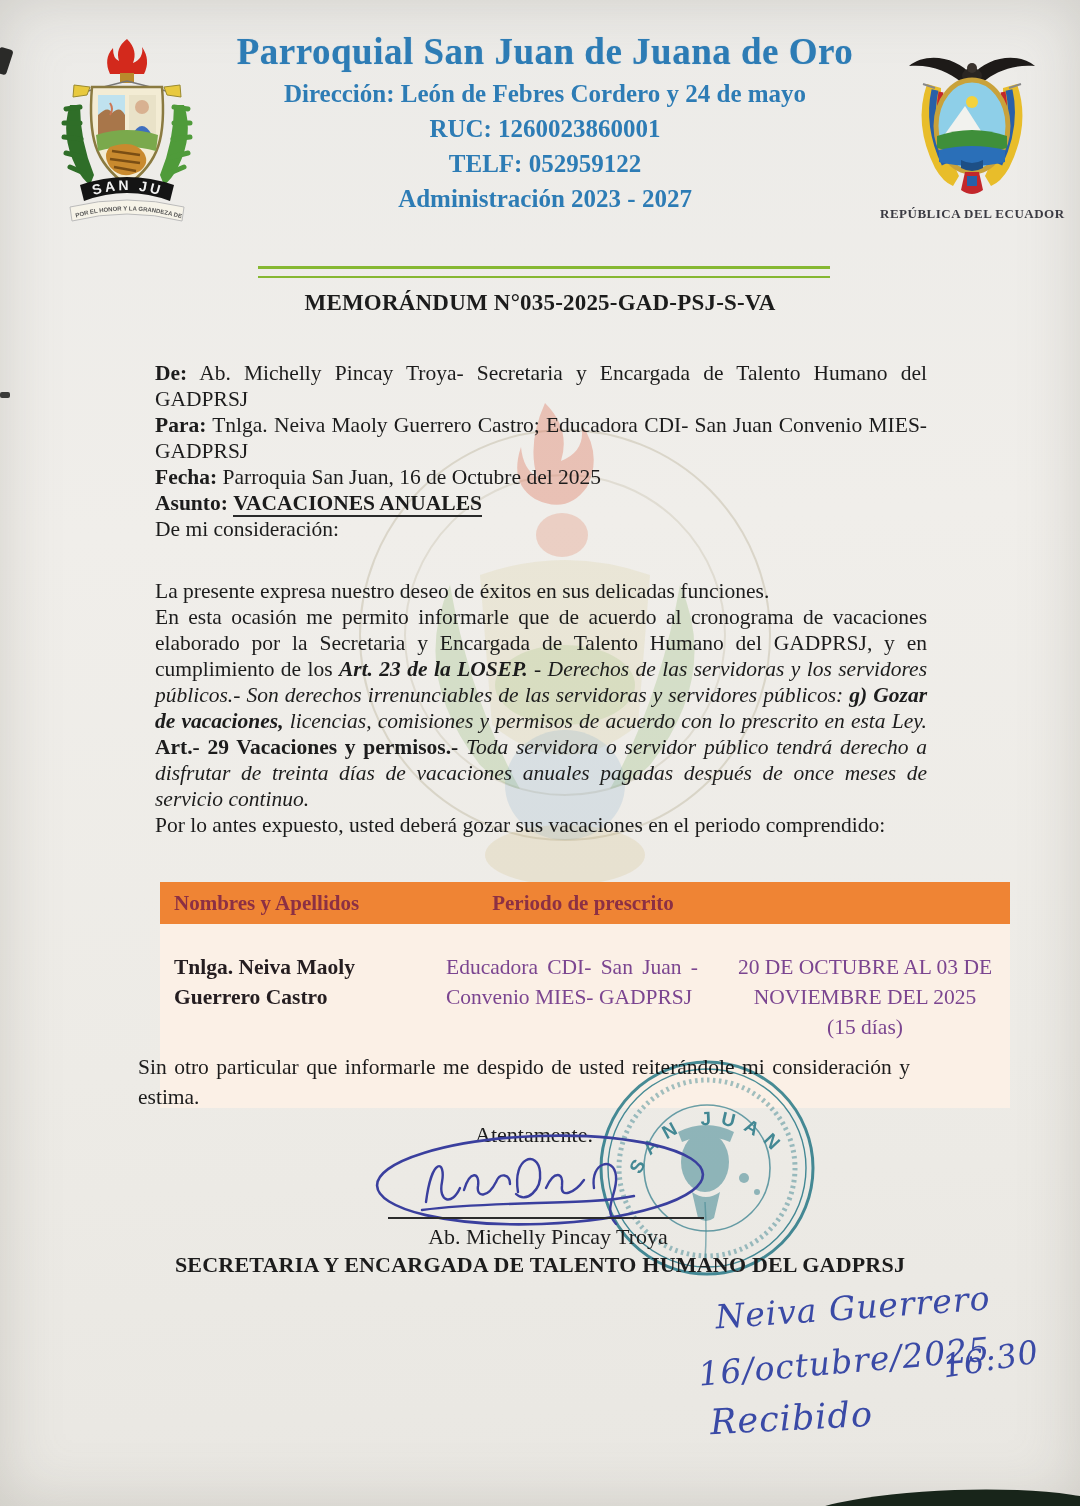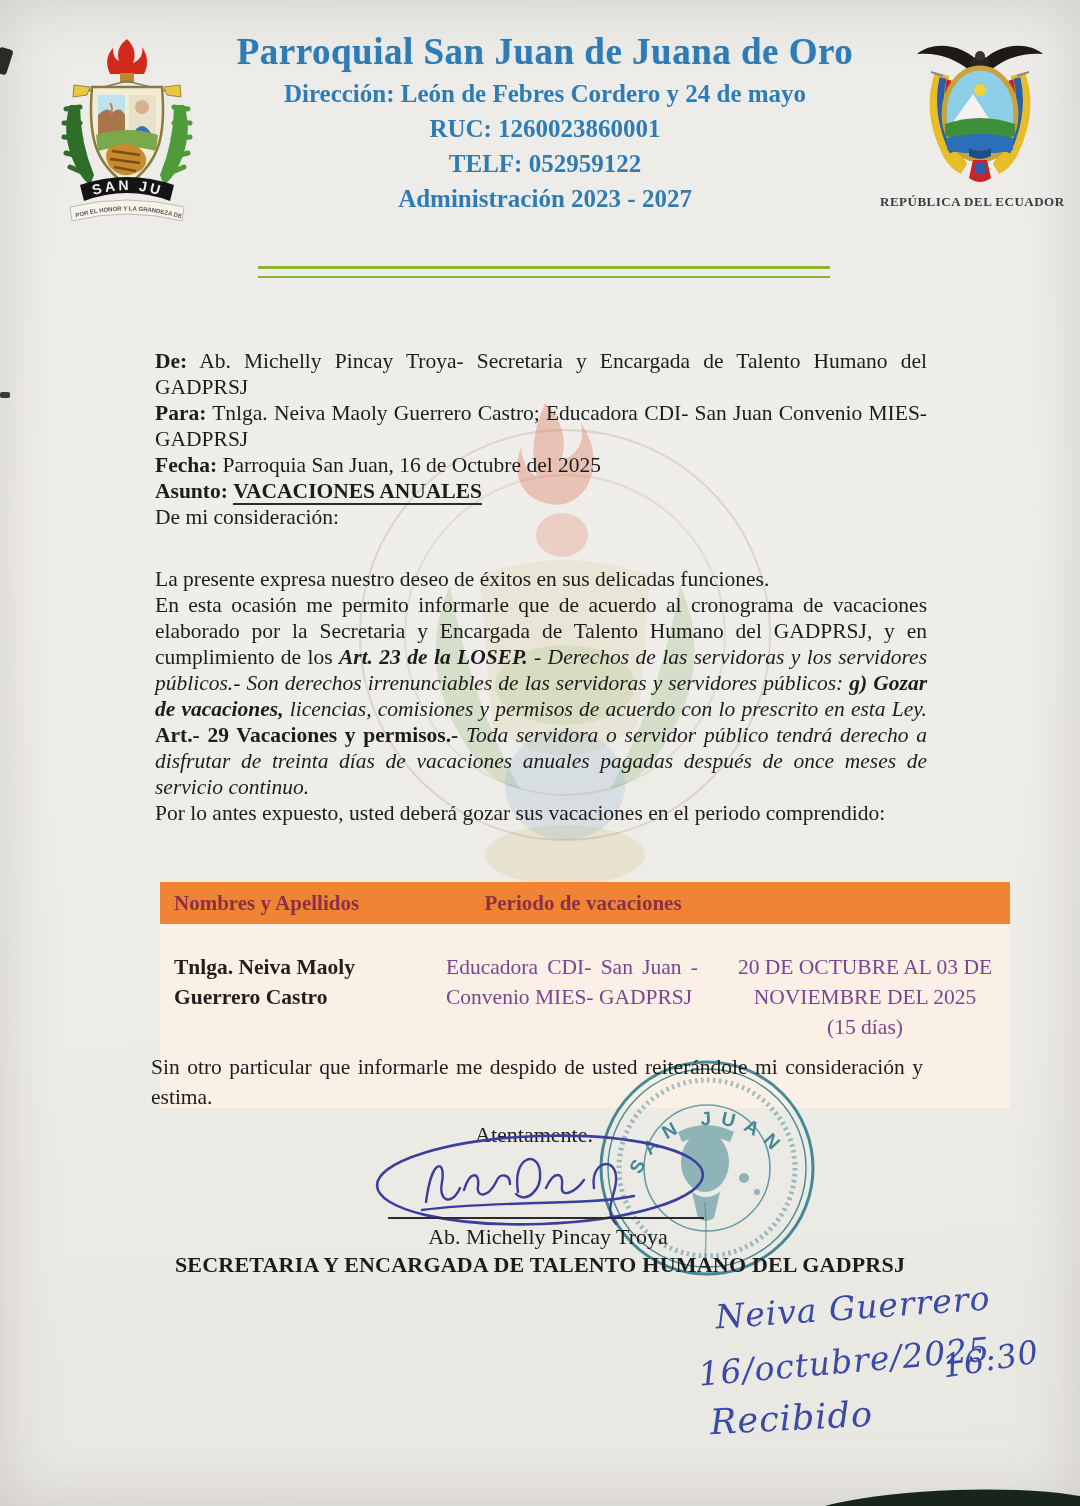--- a/index.html
+++ b/index.html
@@ -15,26 +15,26 @@
   }
   
   .hdr{position:absolute;top:30px;left:0;width:100%;}
   .hdr-center{position:absolute;left:200px;width:690px;text-align:center;color:var(--accent_blue,#2d7cb5);}
   .hdr-title{font-size:37px;font-weight:bold;line-height:44px;letter-spacing:.5px;
     text-shadow:0 0 1px rgba(45,124,181,.4);}
   .hdr-sub{font-size:25px;font-weight:bold;line-height:31px;margin-top:4px;}
   .hdr-line{position:absolute;top:236px;left:258px;width:572px;height:7px;
     border-top:3px solid var(--line_green,#86b832);border-bottom:2px solid var(--line_green,#86b832);}
   .seal-left{position:absolute;top:5px;left:52px;}
-  .seal-right{position:absolute;top:8px;left:880px;text-align:right;}
+  .seal-right{position:absolute;top:20px;left:880px;text-align:center;}
   .seal-caption{font-size:13px;font-weight:bold;letter-spacing:.5px;color:#3a3a42;margin-top:2px;}
   
   .memo-title{position:absolute;top:290px;left:0;width:100%;text-align:center;
     font-size:23px;font-weight:bold;letter-spacing:.2px;}
-  .doc{position:absolute;top:348px;left:155px;width:772px;font-size:21.5px;line-height:26px;text-align:justify;}
+  .doc{position:absolute;top:360px;left:155px;width:772px;font-size:21.5px;line-height:26px;text-align:justify;}
   .doc .b{font-weight:bold}.doc .i{font-style:italic}
   .meta-line{margin:0;}
   .meta-line .lbl{font-weight:bold;}
   .asunto-val{font-weight:bold;border-bottom:2px solid #2a2a2a;}
   .greeting{margin:0 0 36px 0;}
   p.body-par{margin:0;}
   .lead-par{margin:0 0 0 0;}
   
   .vac-table{position:absolute;top:882px;left:160px;width:850px;}
   .vac-head{display:flex;background:var(--table_orange,#ef8434);height:42px;align-items:center;
@@ -45,21 +45,21 @@
   .col2{width:282px;padding-left:8px;box-sizing:border-box;}
   .col3{width:290px;text-align:center;box-sizing:border-box;}
   .vac-head .col1{}
   .vac-head .col2{text-align:center;padding-left:0;}
   .vac-head .col3{text-align:center;}
   .vac-body{font-size:21.5px;line-height:30px;padding-top:28px;padding-bottom:28px;}
   .cell-name{font-weight:bold;color:#241d20;}
   .cell-cargo{color:var(--table_purple,#7b4590);text-align:justify;width:252px;}
   .cell-period{color:var(--table_purple,#7b4590);}
   
-  .closing{position:absolute;top:1052px;left:151px;width:772px;font-size:21.5px;line-height:30px;text-align:justify;margin:0;}
+  .closing{position:absolute;top:1052px;left:138px;width:772px;font-size:21.5px;line-height:30px;text-align:justify;margin:0;}
   .salutation{position:absolute;top:1122px;left:475px;font-size:22px;}
   .sig-svg{position:absolute;top:1128px;left:368px;}
   .sig-line{position:absolute;top:1217px;left:388px;width:316px;border-top:2.2px solid #2b2b2b;}
   .sig-name{position:absolute;top:1224px;left:388px;width:320px;text-align:center;font-size:22px;}
   .sig-title{position:absolute;top:1252px;left:0;width:1080px;text-align:center;font-size:22px;font-weight:bold;letter-spacing:.2px;}
   
   .stamp{position:absolute;top:1052px;left:592px;opacity:.88;mix-blend-mode:multiply;}
   
   .hw{position:absolute;color:var(--ink_blue,#3a4aa6);font-style:italic;
       font-family:"DejaVu Serif",serif;letter-spacing:1px;white-space:nowrap;}
@@ -159,37 +159,38 @@
         <path d="M74,110 q11,6 22,0 l0,8 q-11,6 -22,0 Z" fill="#1d4f86"></path>
         <path d="M78,122 l14,0 4,18 q-11,8 -22,0 Z" fill="#c3272b"></path>
         <path d="M80,126 l10,0 0,10 -10,0 Z" fill="#2960a8"></path>
       </svg>
       <div class="seal-caption">REPÚBLICA DEL ECUADOR</div>
     </div>
 
     <div class="hdr-line"></div>
   </div>
 
+  <div class="memo-title">MEMORÁNDUM N°035-2025-GAD-PSJ-S-VA</div>
 
   <div class="doc">
     <p class="meta-line"><span class="lbl">De:</span><span> Ab. Michelly Pincay Troya- Secretaria y Encargada de Talento Humano del GADPRSJ</span></p>
     <p class="meta-line"><span class="lbl">Para:</span><span> Tnlga. Neiva Maoly Guerrero Castro; Educadora CDI- San Juan Convenio MIES-GADPRSJ</span></p>
     <p class="meta-line"><span class="lbl">Fecha:</span><span> Parroquia San Juan, 16 de Octubre del 2025</span></p>
     <p class="meta-line"><span class="lbl">Asunto:</span> <span class="asunto-val">VACACIONES ANUALES</span></p>
     <p class="meta-line greeting">De mi consideración:</p>
 
     <p class="body-par lead-par"><span>La presente expresa nuestro deseo de éxitos en sus delicadas funciones.</span></p>
     <p class="body-par"><span>En esta ocasión me permito informarle que de acuerdo al cronograma de vacaciones elaborado por la Secretaria y Encargada de Talento Humano del GADPRSJ, y  en cumplimiento de los </span><span class="b i">Art. 23 de la LOSEP. </span><span class="i">- Derechos de las servidoras y los servidores públicos.- Son derechos irrenunciables de las servidoras y servidores públicos: </span><span class="b i">g) Gozar de vacaciones,</span><span class="i"> licencias, comisiones y permisos de acuerdo con lo prescrito en esta Ley. </span><span class="b">Art.- 29 Vacaciones y permisos.- </span><span class="i">Toda servidora o servidor público tendrá derecho a disfrutar de treinta días de vacaciones anuales pagadas después de once meses de servicio continuo.</span></p>
     <p class="body-par"><span>Por lo antes expuesto, usted deberá gozar sus vacaciones en el periodo comprendido:</span></p>
   </div>
 
   <div class="vac-table">
     <div class="vac-head">
       <div class="col1">Nombres y Apellidos</div>
-      <div class="col3">Periodo de vacaciones</div>
+      <div class="col3">Periodo de prescrito</div>
     </div>
     <div class="vac-body">
       <div class="col1 cell-name">Tnlga. Neiva Maoly Guerrero Castro</div>
       <div class="col2">
           <div class="cell-cargo">Educadora CDI- San Juan -Convenio MIES- GADPRSJ</div>
         </div>
       <div class="col3 cell-period">
         <div>20 DE OCTUBRE AL 03 DE NOVIEMBRE DEL 2025</div>
         <div>(15 días)</div>
       </div>

